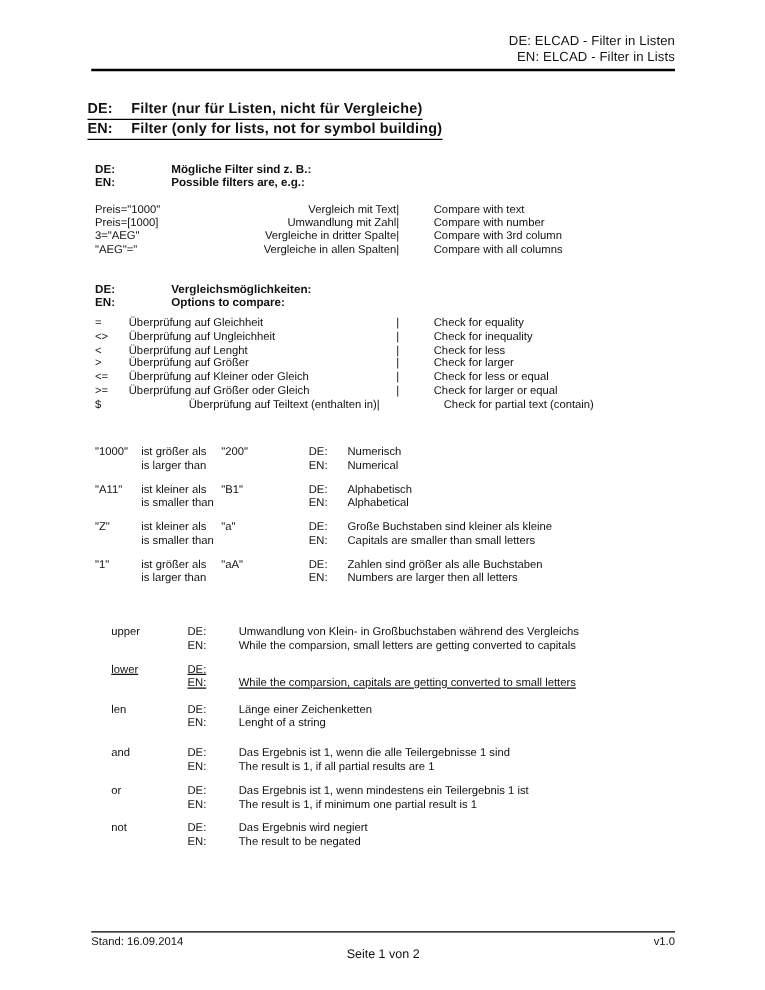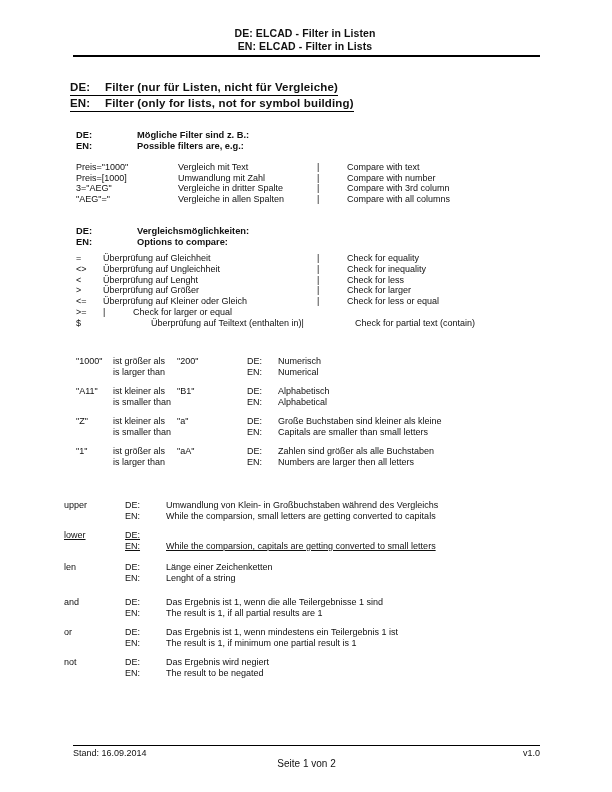--- a/index.html
+++ b/index.html
@@ -6,59 +6,59 @@
   .page{
     position:relative;width:612px;height:792px;background:#ffffff;
     font-family:"Liberation Sans","DejaVu Sans",sans-serif;color:#111;
     margin:0 auto;overflow:hidden;
   }
   .abs{position:absolute;}
   .row{display:flex;}
   .c{flex-shrink:0;}
 
   
-  #hdr{top:27px;left:70px;width:470px;text-align:center;font-weight:bold;
+  #hdr{top:27px;left:70px;width:470px;text-align:right;font-weight:normal;
        font-size:10.5px;line-height:12.5px;letter-spacing:.1px;}
   #hdr-rule{top:55px;left:73px;width:467px;height:2px;background:#000;}
 
   
   #title{top:82px;left:70px;font-size:11.5px;font-weight:bold;letter-spacing:.15px;}
   .title-line{display:flex;width:fit-content;line-height:11.5px;
               border-bottom:1.5px solid #000;padding-bottom:1.5px;margin-bottom:1.5px;}
   .w-tl{width:35px;}
 
   
   .sec{font-size:9.3px;font-weight:bold;line-height:11px;}
   #sec1{top:130px;left:76px;}
   #sec2{top:226px;left:76px;}
   .w-secl{width:61px;}
 
   
   #examples{top:162px;left:76px;font-size:9px;line-height:10.5px;}
   .w-f1{width:102px;}
-  .w-f2{width:139px;}
+  .w-f2{width:139px;text-align:right;}
   .w-sep{width:30px;}
 
   
   #operators{top:253px;left:76px;font-size:9px;line-height:10.8px;}
   .w-sym{width:27px;}
   .w-opde{width:214px;}
   .w-opde7{width:204px;margin-left:48px;}
 
   
   #comparisons{top:356px;left:76px;font-size:9px;line-height:11px;}
   .cmp-block{margin-bottom:8px;}
   .w-cmp1{width:37px;}
   .w-cmp2{width:64px;}
   .w-cmp3{width:70px;}
   .w-lbl{width:31px;}
   .w-cmp2b{width:134px;}
 
   
-  #keywords{top:500px;left:64px;font-size:9px;line-height:11px;}
+  #keywords{top:500px;left:89px;font-size:9px;line-height:11px;}
   .w-kw{width:61px;}
   .w-kwl{width:41px;}
   .mb8{margin-bottom:8px;}
   .mb10{margin-bottom:10px;text-decoration:underline;}
   .mb13{margin-bottom:13px;}
 
   
   #f-rule{top:745px;left:73px;width:467px;height:1px;background:#000;}
   #f-row{top:748px;left:73px;width:467px;display:flex;
          justify-content:space-between;font-size:9px;line-height:11px;gap:16px;}
@@ -162,20 +162,21 @@
       <span>Check for larger</span>
     </div>
     <div class="row">
       <span class="c w-sym">&lt;=</span>
       <span class="c w-opde">Überprüfung auf Kleiner oder Gleich</span>
       <span class="c w-sep">|</span>
       <span>Check for less or equal</span>
     </div>
     <div class="row">
       <span class="c w-sym">&gt;=</span>
+      <span class="c w-opde">Überprüfung auf Größer oder Gleich</span>
       <span class="c w-sep">|</span>
       <span>Check for larger or equal</span>
     </div>
     <div class="row">
       <span class="c w-sym">$</span>
       <span class="c w-opde7">Überprüfung auf Teiltext (enthalten in)|</span>
       <span>Check for partial text (contain)</span>
     </div>
   </div>
 

